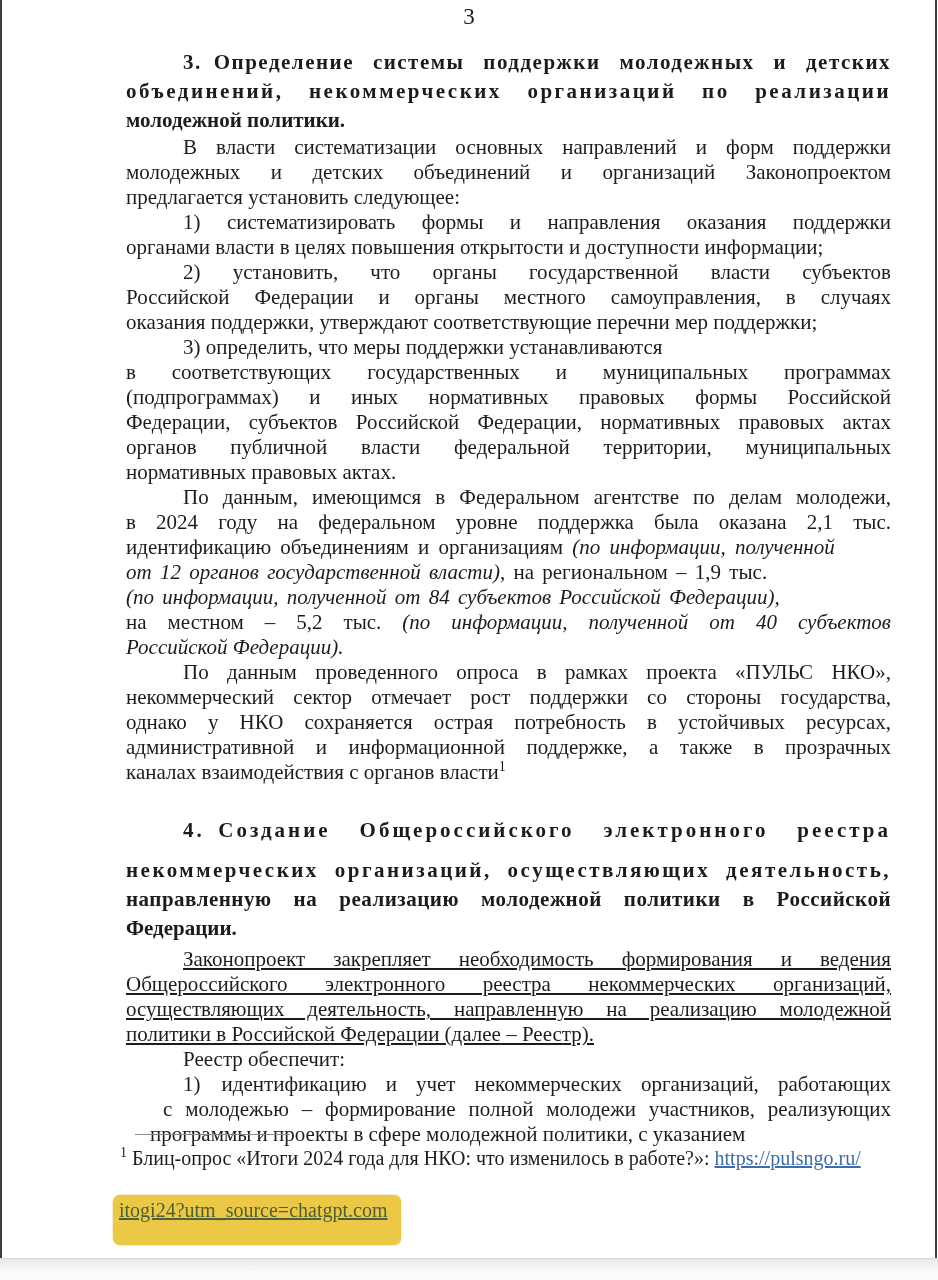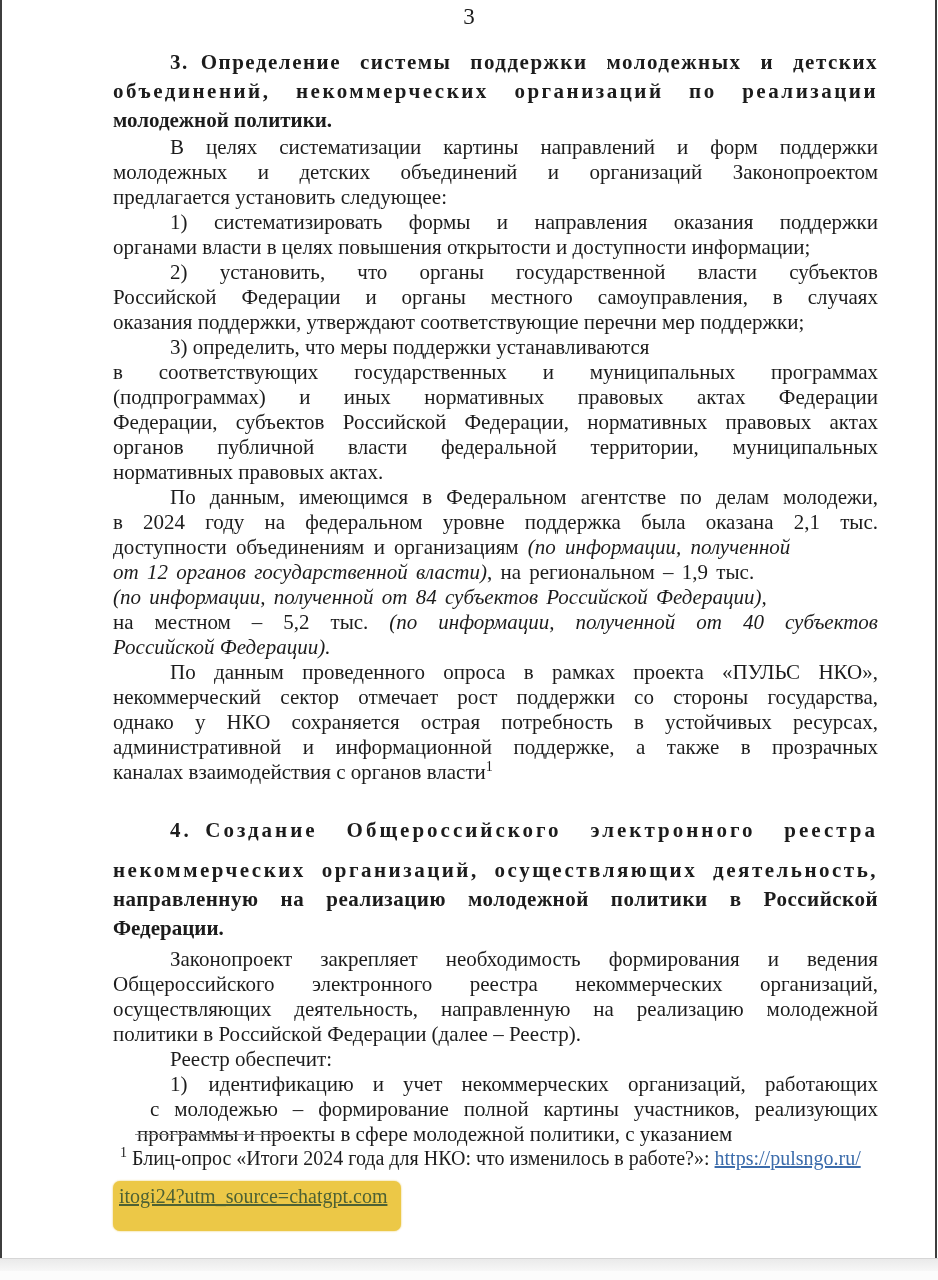--- a/index.html
+++ b/index.html
@@ -16,39 +16,39 @@
   .edge { position: absolute; top: 0; width: 2px; height: 1262px; background: #3e3e3e; }
   .edge-l { left: 0; }
   .edge-r { right: 1px; }
 
   .pageno {
     position: absolute; top: 2px; left: 0; width: 100%;
     text-align: center; font-size: 23px; line-height: 30px; color: #1c1c1c;
   }
 
   .doc {
-    position: absolute; left: 113px; top: 48px; width: 765px;
+    position: absolute; left: 126px; top: 48px; width: 765px;
     font-size: 21px; line-height: 25px;
   }
   .block { margin: 0; }
   .block.heading { font-weight: bold; }
   .block.heading .line { line-height: 29px; }
   .line { white-space: normal; }
   .line.just { text-align: justify; text-align-last: justify; }
   .line.ind { text-indent: 57px; }
   .it { font-style: italic; }
   sup { font-size: 14px; line-height: 0; vertical-align: super; }
 
   .footnote {
     position: absolute; left: 120px; top: 1128px; width: 790px;
     font-size: 20px; line-height: 26px;
   }
   .fn-rule { width: 155px; height: 0; border-top: 1px solid #8a8a8a; margin: 6px 0 10px 15px; }
   .fn-line1 { margin-top: 4px; }
-  .fn-line2 { margin-top: 10px; margin-left: -7px; }
+  .fn-line2 { margin-top: 24px; margin-left: -7px; }
   .fn-marker { font-size: 14px; vertical-align: super; line-height: 0; }
   a.fn-link { color: #3c6cab; text-decoration: underline; cursor: pointer; }
   .hl-marker {
     display: inline-block;
     background: #ecc847;
     border-radius: 7px;
     padding: 2px 14px 22px 6px;
     box-shadow: 0 0 2px rgba(230,190,60,0.9);
   }
   a.hl-link { color: #4d6134; text-decoration: underline; cursor: pointer; }
@@ -72,75 +72,75 @@
 
   <div class="pageno">3</div>
 
   <div class="doc">
       <div class="block heading">
         <div class="line just ind" style="letter-spacing: 1.5px;"><span>3. Определение системы поддержки молодежных и детских</span></div>
         <div class="line just" style="letter-spacing: 2.5px;"><span>объединений, некоммерческих организаций по реализации</span></div>
         <div class="line" style="letter-spacing: 0px;"><span>молодежной политики.</span></div>
       </div>
       <div class="block para">
-        <div class="line just ind"><span>В целях систематизации картины направлений и форм поддержки</span></div>
+        <div class="line just ind"><span>В власти систематизации основных направлений и форм поддержки</span></div>
         <div class="line just"><span>молодежных и детских объединений и организаций Законопроектом</span></div>
         <div class="line"><span>предлагается установить следующее:</span></div>
       </div>
       <div class="block para">
         <div class="line just ind"><span>1) систематизировать формы и направления оказания поддержки</span></div>
         <div class="line"><span>органами власти в целях повышения открытости и доступности информации;</span></div>
       </div>
       <div class="block para">
         <div class="line just ind"><span>2) установить, что органы государственной власти субъектов</span></div>
         <div class="line just"><span>Российской Федерации и органы местного самоуправления, в случаях</span></div>
         <div class="line"><span>оказания поддержки, утверждают соответствующие перечни мер поддержки;</span></div>
       </div>
       <div class="block para">
         <div class="line ind"><span>3) определить, что меры поддержки устанавливаются</span></div>
         <div class="line just"><span>в соответствующих государственных и муниципальных программах</span></div>
-        <div class="line just"><span>(подпрограммах) и иных нормативных правовых актах Федерации</span></div>
+        <div class="line just"><span>(подпрограммах) и иных нормативных правовых формы Российской</span></div>
         <div class="line just"><span>Федерации, субъектов Российской Федерации, нормативных правовых актах</span></div>
         <div class="line just"><span>органов публичной власти федеральной территории, муниципальных</span></div>
         <div class="line"><span>нормативных правовых актах.</span></div>
       </div>
       <div class="block para">
         <div class="line just ind"><span>По данным, имеющимся в Федеральном агентстве по делам молодежи,</span></div>
         <div class="line just"><span>в 2024 году на федеральном уровне поддержка была оказана 2,1 тыс.</span></div>
-        <div class="line" style="word-spacing: 4px;"><span>доступности объединениям и организациям </span><span class="it">(по информации, полученной</span></div>
+        <div class="line" style="word-spacing: 4px;"><span>идентификацию объединениям и организациям </span><span class="it">(по информации, полученной</span></div>
         <div class="line" style="word-spacing: 3px;"><span class="it">от 12 органов государственной власти)</span><span>, на региональном – 1,9 тыс.</span></div>
         <div class="line" style="word-spacing: 3px;"><span class="it">(по информации, полученной от 84 субъектов Российской Федерации),</span></div>
         <div class="line just"><span>на местном – 5,2 тыс. </span><span class="it">(по информации, полученной от 40 субъектов</span></div>
         <div class="line"><span class="it">Российской Федерации).</span></div>
       </div>
       <div class="block para">
         <div class="line just ind"><span>По данным проведенного опроса в рамках проекта «ПУЛЬС НКО»,</span></div>
         <div class="line just"><span>некоммерческий сектор отмечает рост поддержки со стороны государства,</span></div>
         <div class="line just"><span>однако у НКО сохраняется острая потребность в устойчивых ресурсах,</span></div>
         <div class="line just"><span>административной и информационной поддержке, а также в прозрачных</span></div>
         <div class="line"><span>каналах взаимодействия с органов власти</span><sup>1</sup></div>
       </div>
       <div class="block heading" style="margin-top: 4px;">
         <div class="line just ind" style="letter-spacing: 3px; margin-top: 31px;"><span>4. Создание Общероссийского электронного реестра</span></div>
         <div class="line just" style="letter-spacing: 2.5px; margin-top: 11px;"><span>некоммерческих организаций, осуществляющих деятельность,</span></div>
         <div class="line just" style="letter-spacing: 0.5px;"><span>направленную на реализацию молодежной политики в Российской</span></div>
         <div class="line" style="letter-spacing: 0px;"><span>Федерации.</span></div>
       </div>
-      <div class="block para" style="margin-top: 4px;">
+      <div class="block para" style="margin-top: 4px; text-decoration: underline;">
         <div class="line just ind"><span>Законопроект закрепляет необходимость формирования и ведения</span></div>
         <div class="line just"><span>Общероссийского электронного реестра некоммерческих организаций,</span></div>
         <div class="line just"><span>осуществляющих деятельность, направленную на реализацию молодежной</span></div>
         <div class="line"><span>политики в Российской Федерации (далее – Реестр).</span></div>
       </div>
       <div class="block para">
         <div class="line ind"><span>Реестр обеспечит:</span></div>
       </div>
       <div class="block para">
         <div class="line just ind"><span>1) идентификацию и учет некоммерческих организаций, работающих</span></div>
-        <div class="line just" style="margin-left: 37px;"><span>с молодежью – формирование полной картины участников, реализующих</span></div>
+        <div class="line just" style="margin-left: 37px;"><span>с молодежью – формирование полной молодежи участников, реализующих</span></div>
         <div class="line" style="margin-left: 24px;"><span>программы и проекты в сфере молодежной политики, с указанием</span></div>
       </div>
     </div>
 
   <div class="footnote">
     <div class="fn-rule"></div>
     <div class="fn-line1"><sup class="fn-marker">1</sup><span> Блиц-опрос «Итоги 2024 года для НКО: что изменилось в работе?»: </span><a class="fn-link" href="#">https://pulsngo.ru/</a></div>
     <div class="fn-line2"><span class="hl-marker"><a class="hl-link" href="#">itogi24?utm_source=chatgpt.com</a></span></div>
   </div>
 

